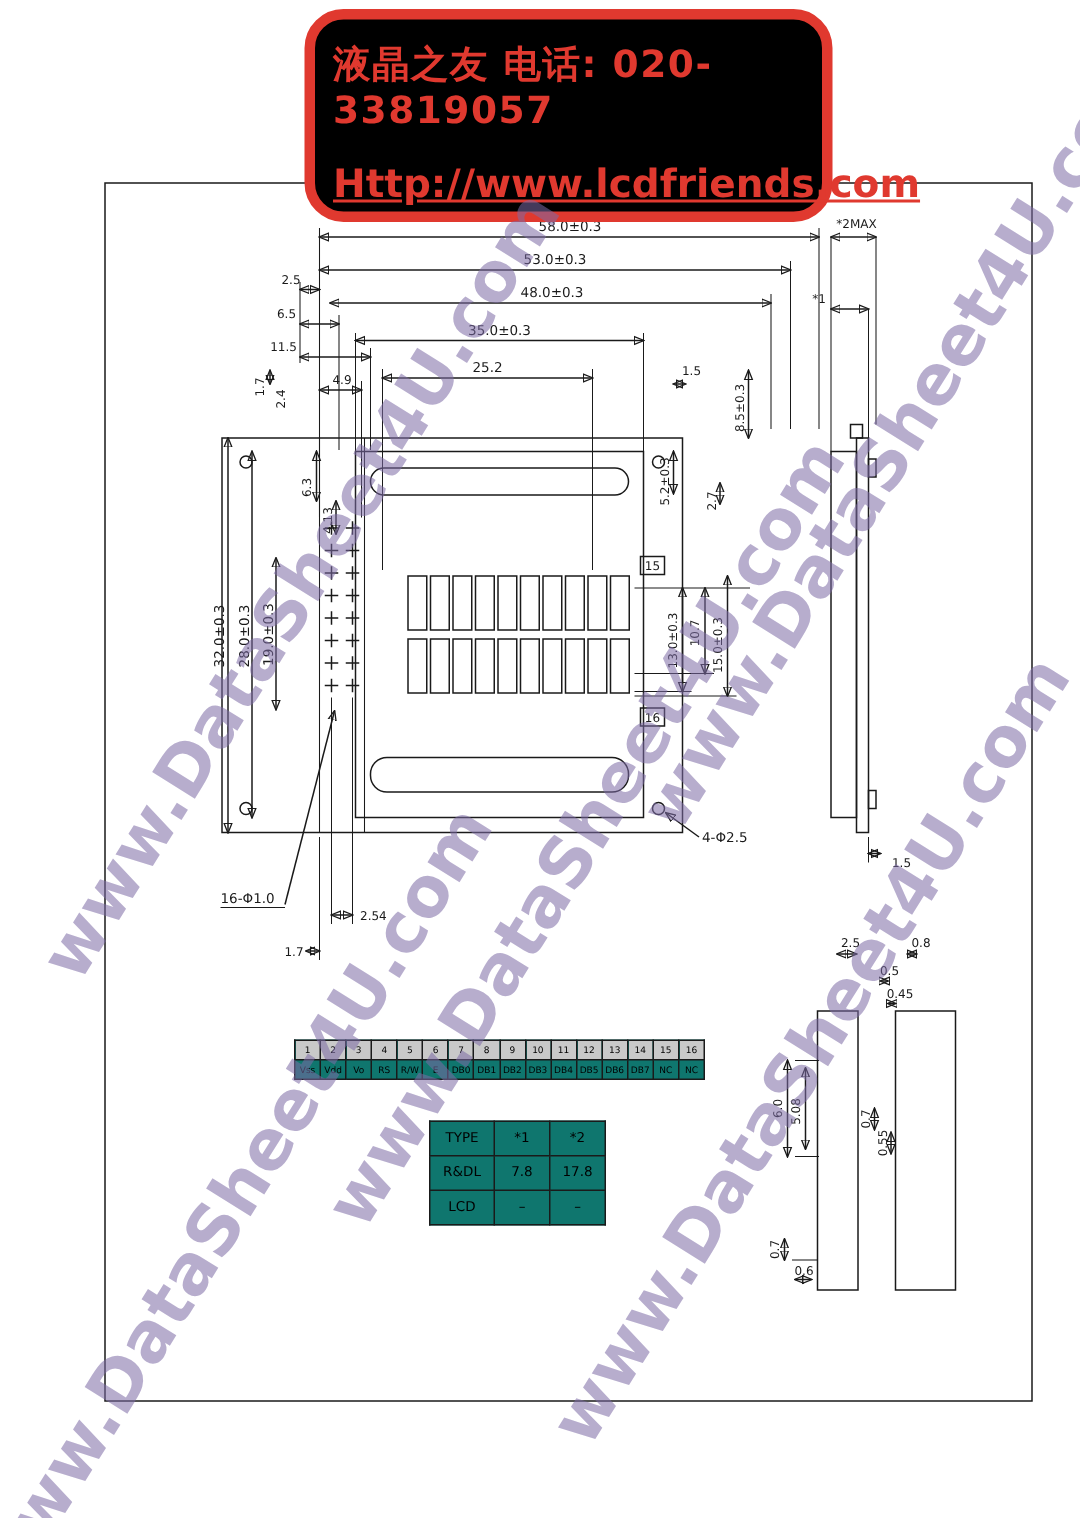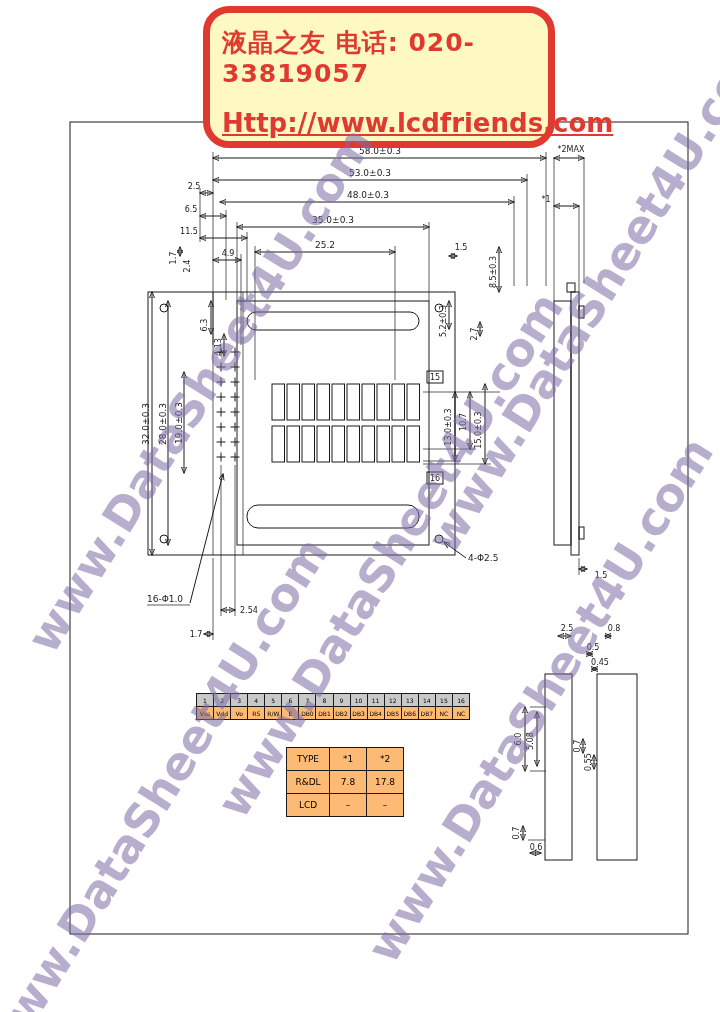--- a/index.html
+++ b/index.html
@@ -10,25 +10,25 @@
   #draw line,#draw rect,#draw circle,#draw path{stroke:#1a1a1a;fill:none;stroke-width:1;}
   #draw .thin{stroke-width:.7;}
   #draw text{fill:#1a1a1a;stroke:none;font-family:"DejaVu Sans",sans-serif;font-size:9px;text-anchor:middle;}
   #draw text.f8{font-size:8px;}
   #draw text.as{text-anchor:start;}
   
   .wm{position:absolute;z-index:3;white-space:nowrap;font-weight:700;font-size:46px;
       color:#7d6ba6;opacity:.55;transform:translate(-50%,-50%) rotate(-58deg);pointer-events:none;}
   
   #banner{position:absolute;left:203px;top:6px;width:352px;height:142px;box-sizing:border-box;
-          border:7px solid #e0392f;border-radius:26px;background:#fef9c3;z-index:2;padding:13px 10px 0 12px;}
+          border:7px solid #e0392f;border-radius:26px;background:#000000;z-index:2;padding:13px 10px 0 12px;}
   #banner .l1{color:#e0392f;font-size:25px;font-weight:700;letter-spacing:1px;}
   #banner .l2{color:#e0392f;font-size:26px;font-weight:700;margin-top:20px;text-decoration:underline;}
   
-  table{position:absolute;border-collapse:collapse;z-index:1;background:#fdba74;}
+  table{position:absolute;border-collapse:collapse;z-index:1;background:#0f766e;}
   td{border:1px solid #1a1a1a;text-align:center;}
   #pintable{left:196px;top:693px;table-layout:fixed;width:274px;}
   #pintable td{font-size:6px;padding:1px 0;height:10px;overflow:hidden;}
   #pintable tr.num td{background:#c9c9c9;}
   #typetable{left:286px;top:747px;}
   #typetable td{font-size:9px;width:34px;height:20px;}
   #typetable td:first-child{width:40px;}
 </style>
 </head>
 <body>

